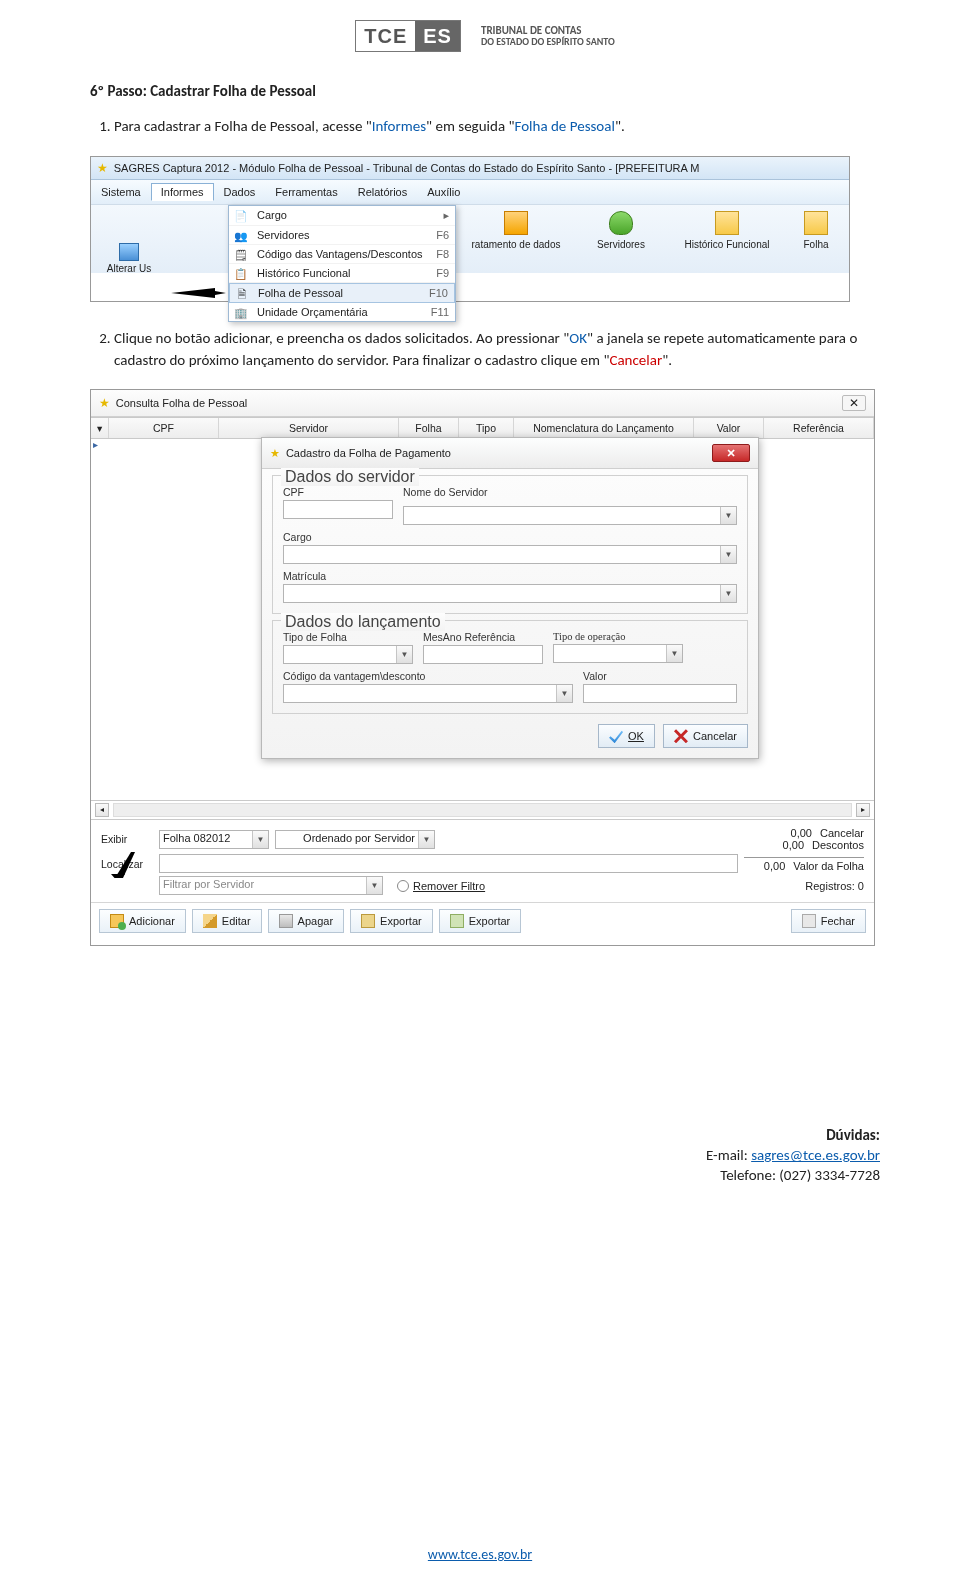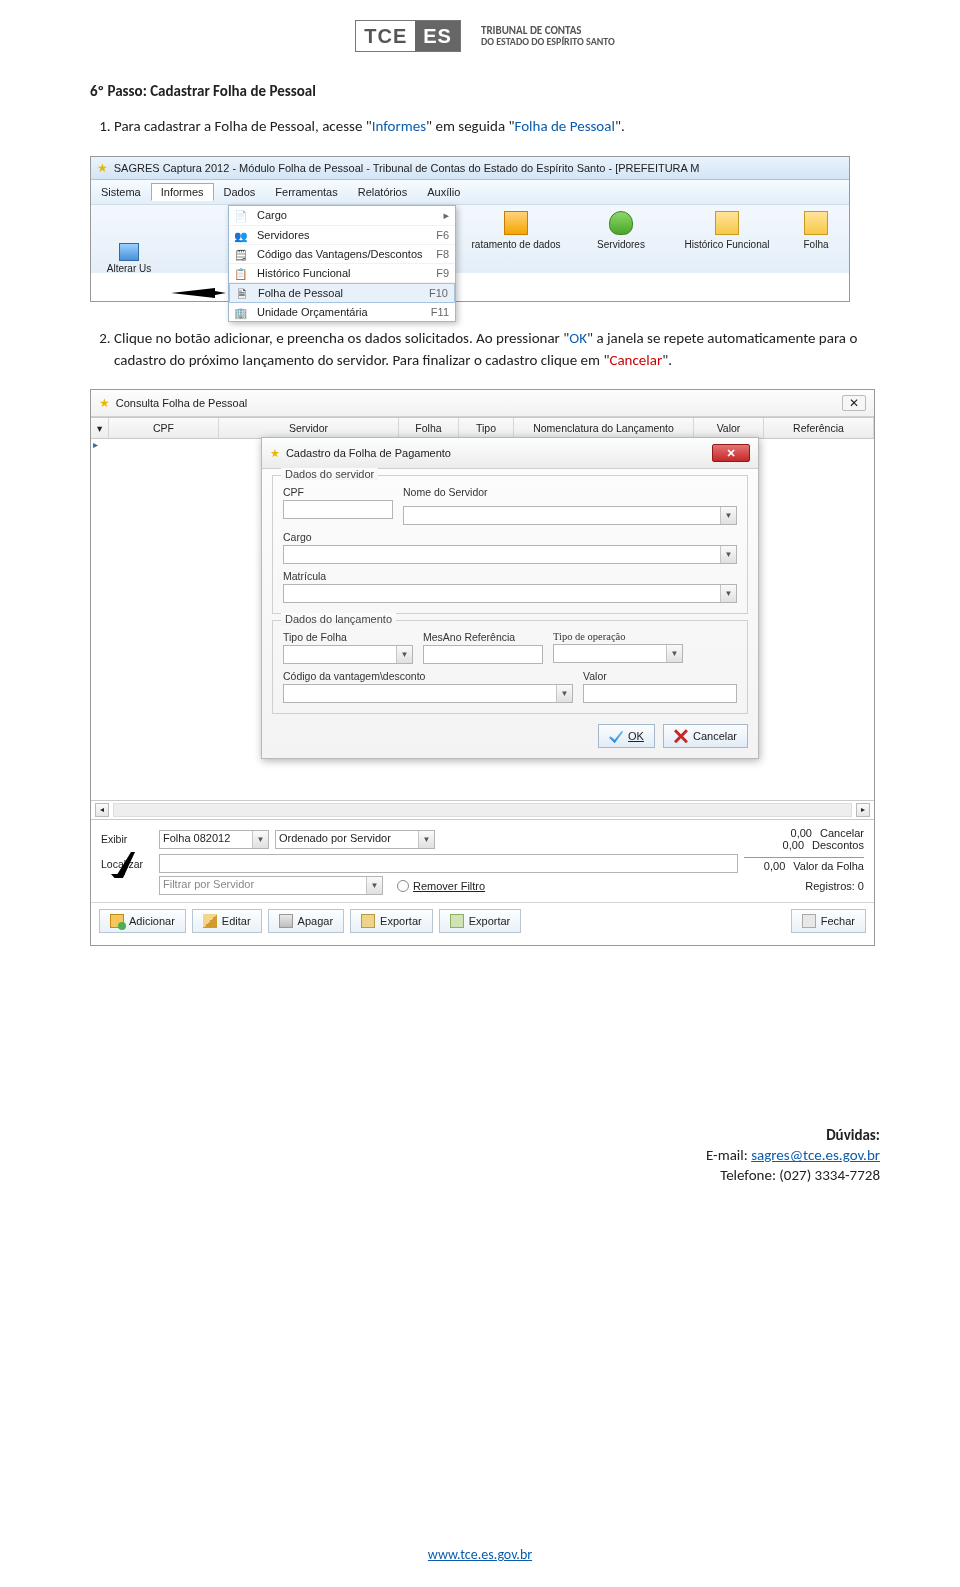--- a/index.html
+++ b/index.html
@@ -239,21 +239,21 @@
   }
   .groupbox{
     margin:6px 10px 2px;
     border:1px solid #d0d0d0;
     padding:8px 10px 10px;
     position:relative;
   }
   .groupbox .legend{
     position:absolute;top:-8px;left:8px;
     background:linear-gradient(#fdfdfd,#f3f3f3);
-    padding:0 4px;font-size:11px;color:#444;
+    padding:0 4px;font-size:16px;color:#444;
   }
   .fld-row{display:flex;gap:10px;margin-top:2px;}
   .fld{display:flex;flex-direction:column;}
   .fld label{font-size:10.5px;color:#333;margin-bottom:2px;}
   .tinput{
     height:19px;border:1px solid #b4b4b4;background:#fff;font-size:11px;padding:1px 3px;
   }
   .combo{
     display:flex;height:19px;border:1px solid #b4b4b4;background:#fff;
   }
@@ -549,21 +549,21 @@
 
     <div class="bottom-wrap">
     <div class="bottom1">
       <div class="brow">
         <label>Exibir</label>
         <div class="combo" style="width:110px;">
               <div class="cval" style="padding:1px 3px;">Folha 082012</div>
               <div class="cbtn">▼</div>
             </div>
         <div class="combo" style="width:160px;">
-              <div class="cval" style="padding:1px 3px;">Ordenado por Servidor</div>
+              <div class="cval" style="padding:1px 3px;text-align:right;">Ordenado por Servidor</div>
               <div class="cbtn">▼</div>
             </div>
         <div class="totals">
           <div class="trow">
                 <span>0,00</span>
                 <span>Cancelar</span>
               </div>
           <div class="trow">
                 <span>0,00</span>
                 <span>Descontos</span>

